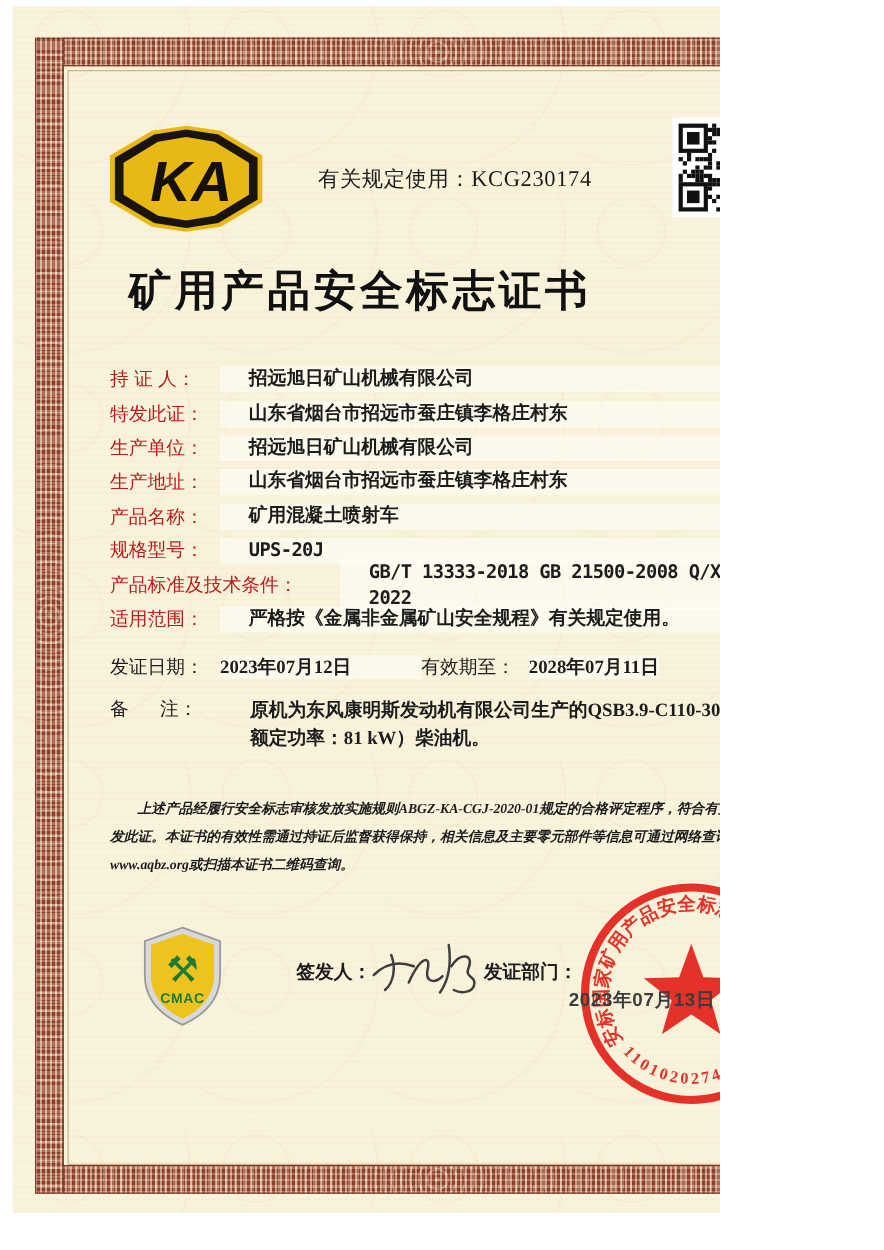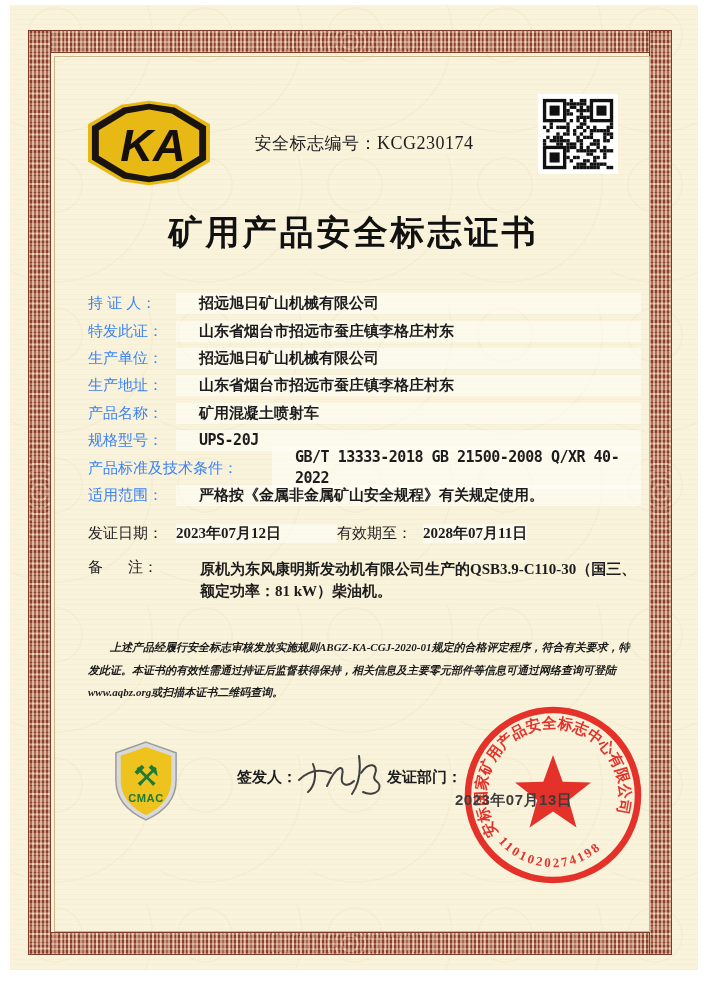--- a/index.html
+++ b/index.html
@@ -1,16 +1,16 @@
 <!DOCTYPE html>
 <html><head>
 <meta charset="utf-8">
 <style>
   html,body{margin:0;padding:0;background:#ffffff;}
-  .page{position:relative;width:707px;height:1000px;background:#ffffff;overflow:hidden;
+  .page{position:relative;width:576px;height:1000px;background:#ffffff;overflow:hidden;
         font-family:"Liberation Sans","DejaVu Sans",sans-serif;color:#1c1c1c;}
   
   .sheet{position:absolute;left:10px;top:5px;width:688px;height:965px;background:#f9f3dc;}
   .sheet::before{content:"";position:absolute;inset:0;
         background-image:
           repeating-linear-gradient(0deg, rgba(200,170,110,.06) 0 1px, transparent 1px 5px),
           repeating-radial-gradient(circle at 30% 20%, transparent 0 26px, rgba(205,175,120,.07) 26px 28px, transparent 28px 70px);
         background-size:auto, 150px 150px;}
   
   .bn{position:absolute;background-color:#a9604a;
@@ -29,21 +29,21 @@
   .cert-line{position:absolute;left:174px;top:132px;width:380px;text-align:center;font-size:17px;letter-spacing:.5px;}
   .cert-line .no{font-family:"Liberation Serif","DejaVu Serif",serif;font-size:18px;}
   .qr{position:absolute;left:538px;top:94px;width:80px;height:80px;background:#ffffff;padding:2px;box-sizing:border-box;}
   .qr svg{display:block;width:100%;height:100%;}
 
   .title{position:absolute;left:0;right:0;top:210px;text-align:center;font-size:34px;font-weight:bold;
          letter-spacing:3px;font-family:Liberation Serif, serif;color:#111;}
 
   .rows{position:absolute;left:88px;top:290px;width:553px;}
   .row{display:flex;align-items:center;height:27.4px;font-size:15px;}
-  .row .label{width:88px;flex:none;color:#3b82f6;}
+  .row .label{width:88px;flex:none;color:#b91c1c;}
   .row.wide .label{width:184px;}
   .row .value{flex:1;font-family:"Liberation Serif","DejaVu Serif",serif;font-weight:600;
               background:rgba(255,255,249,.55);line-height:21px;padding-left:23px;}
   .row.monov .value{font-family:"DejaVu Sans Mono",monospace;font-weight:bold;letter-spacing:-0.5px;}
 
   .date-row{position:absolute;left:88px;top:524px;width:553px;display:flex;align-items:center;font-size:15px;}
   .date-row .l1{width:88px;flex:none;}
   .date-row .v1{width:161px;flex:none;}
   .date-row .l2{width:86px;flex:none;}
   .date-row .v{font-family:"Liberation Serif","DejaVu Serif",serif;font-weight:700;background:rgba(255,255,249,.55);}
@@ -76,21 +76,21 @@
   <div class="inner-rule"></div>
 
   <svg class="ka-logo" viewBox="0 0 124 86">
     <polygon points="0,24 34,4 62,0 90,4 124,24 124,62 90,82 62,86 34,82 0,62" fill="#e8b814"></polygon>
     <polygon points="4,26 36,7 62,3 88,7 120,26 120,60 88,79 62,83 36,79 4,60" fill="#191410"></polygon>
     <polygon points="11,30 39,13 62,9 85,13 113,30 113,56 85,73 62,77 39,73 11,56" fill="#e8b814"></polygon>
     <text x="66" y="61" text-anchor="middle" font-size="46" font-weight="900" font-style="italic" font-family="&quot;Liberation Sans&quot;,&quot;DejaVu Sans&quot;,sans-serif" fill="#15100c">KA</text>
   </svg>
 
   <div class="cert-line">
-    <span>安全标志编号：</span><span class="no">KCG230174</span>
+    <span>有关规定使用：</span><span class="no">KCG230174</span>
   </div>
 
   <div class="qr">
       <svg id="qrsvg" viewBox="0 0 84 84">
         <rect x="3.2" y="3.2" width="25.900000000000002" height="25.900000000000002" fill="#111"></rect>
         <rect x="6.9" y="6.9" width="18.5" height="18.5" fill="#fff"></rect>
         <rect x="10.600000000000001" y="10.600000000000001" width="11.100000000000001" height="11.100000000000001" fill="#111"></rect>
         <rect x="55.00000000000001" y="3.2" width="25.900000000000002" height="25.900000000000002" fill="#111"></rect>
         <rect x="58.7" y="6.9" width="18.5" height="18.5" fill="#fff"></rect>
         <rect x="62.400000000000006" y="10.600000000000001" width="11.100000000000001" height="11.100000000000001" fill="#111"></rect>

